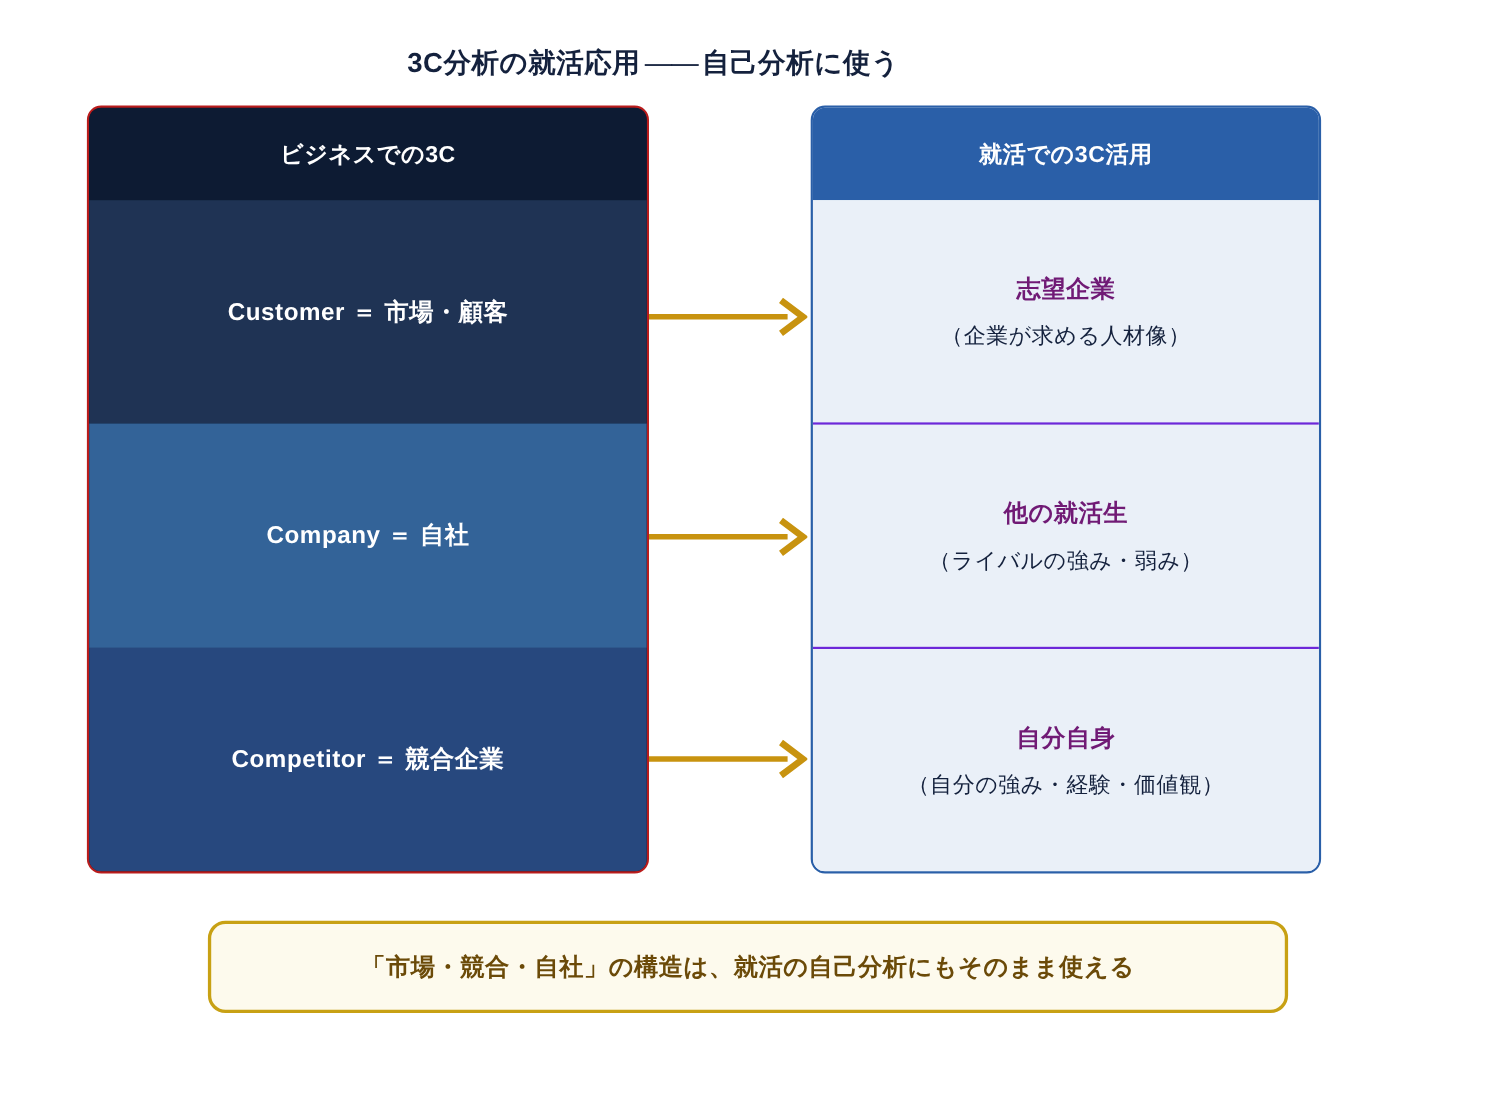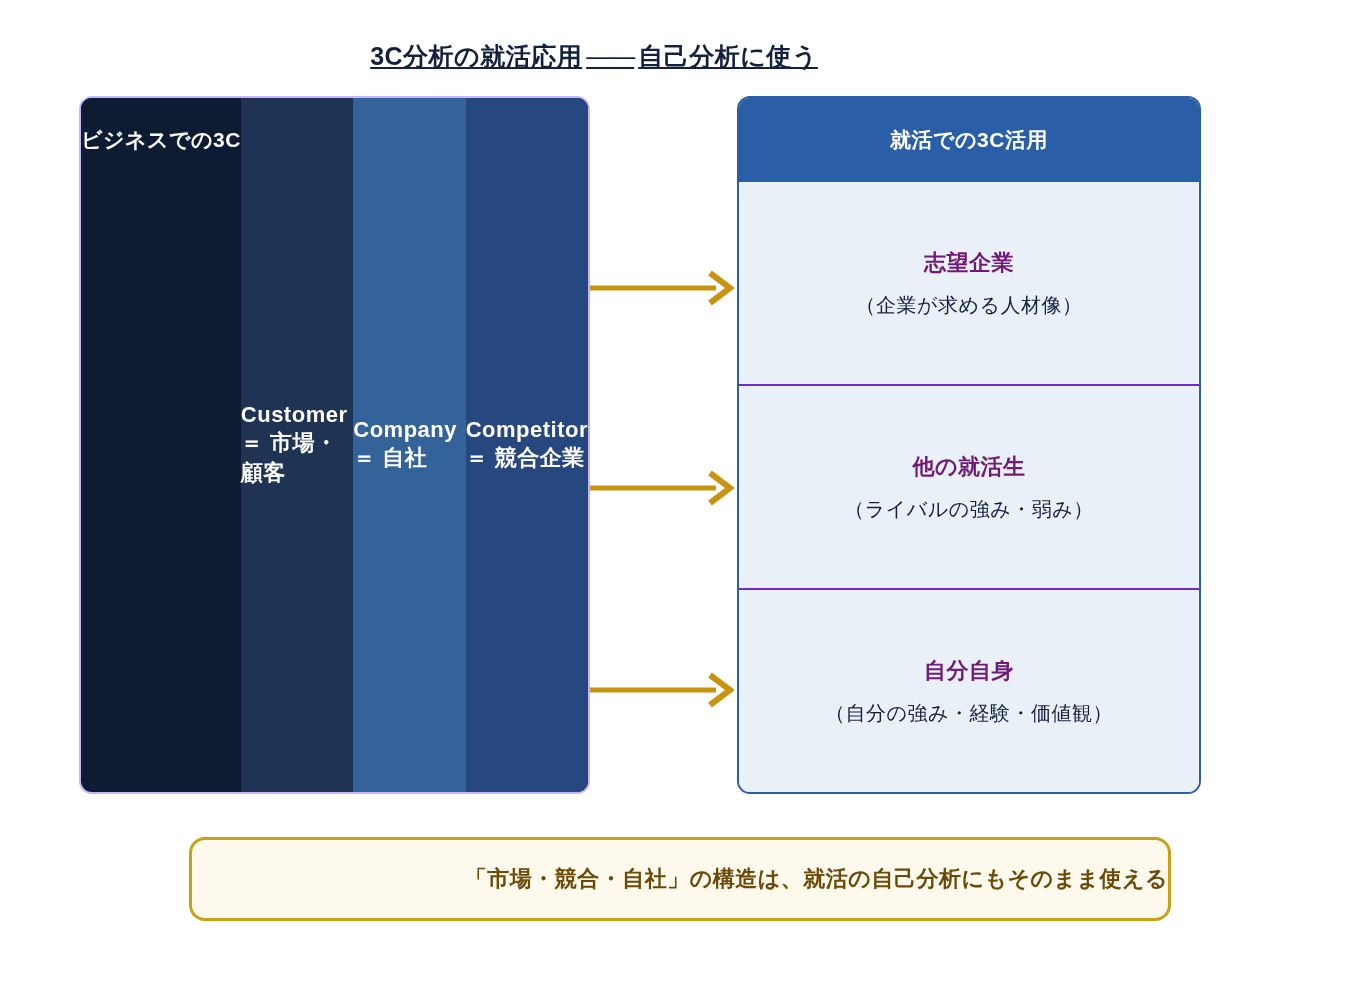--- a/index.html
+++ b/index.html
@@ -23,40 +23,40 @@
     position: absolute;
     left: 0;
     top: 40px;
     width: 1188px;
     text-align: center;
     font-size: 25px;
     font-weight: bold;
     color: #14213d;
     letter-spacing: 0.5px;
     white-space: nowrap;
-    text-decoration: underline;
   }
   .title .dash {
     font-weight: normal;
     letter-spacing: -1px;
     padding: 0 4px;
   }
 
   
   .panel-left {
     position: absolute;
     left: 79px;
     top: 96px;
     width: 511px;
     height: 698px;
-    border: 2px solid #c4b5fd;
+    border: 2px solid #b91c1c;
     border-radius: 13px;
     overflow: hidden;
     background: #0d1b33;
     display: flex;
+    flex-direction: column;
   }
   .panel-left .phead {
     height: 84px;
     background: #0d1b33;
     color: #ffffff;
     font-size: 21px;
     font-weight: bold;
     display: flex;
     align-items: center;
     justify-content: center;
@@ -142,21 +142,21 @@
     position: absolute;
     left: 189px;
     top: 837px;
     width: 982px;
     height: 84px;
     background: #fdfaed;
     border: 3px solid #c8a114;
     border-radius: 16px;
     display: flex;
     align-items: center;
-    justify-content: flex-end;
+    justify-content: center;
   }
   .banner .btext {
     font-size: 22px;
     font-weight: bold;
     color: #6b4a08;
     letter-spacing: 0.5px;
     white-space: nowrap;
   }
 </style>
 </head>

